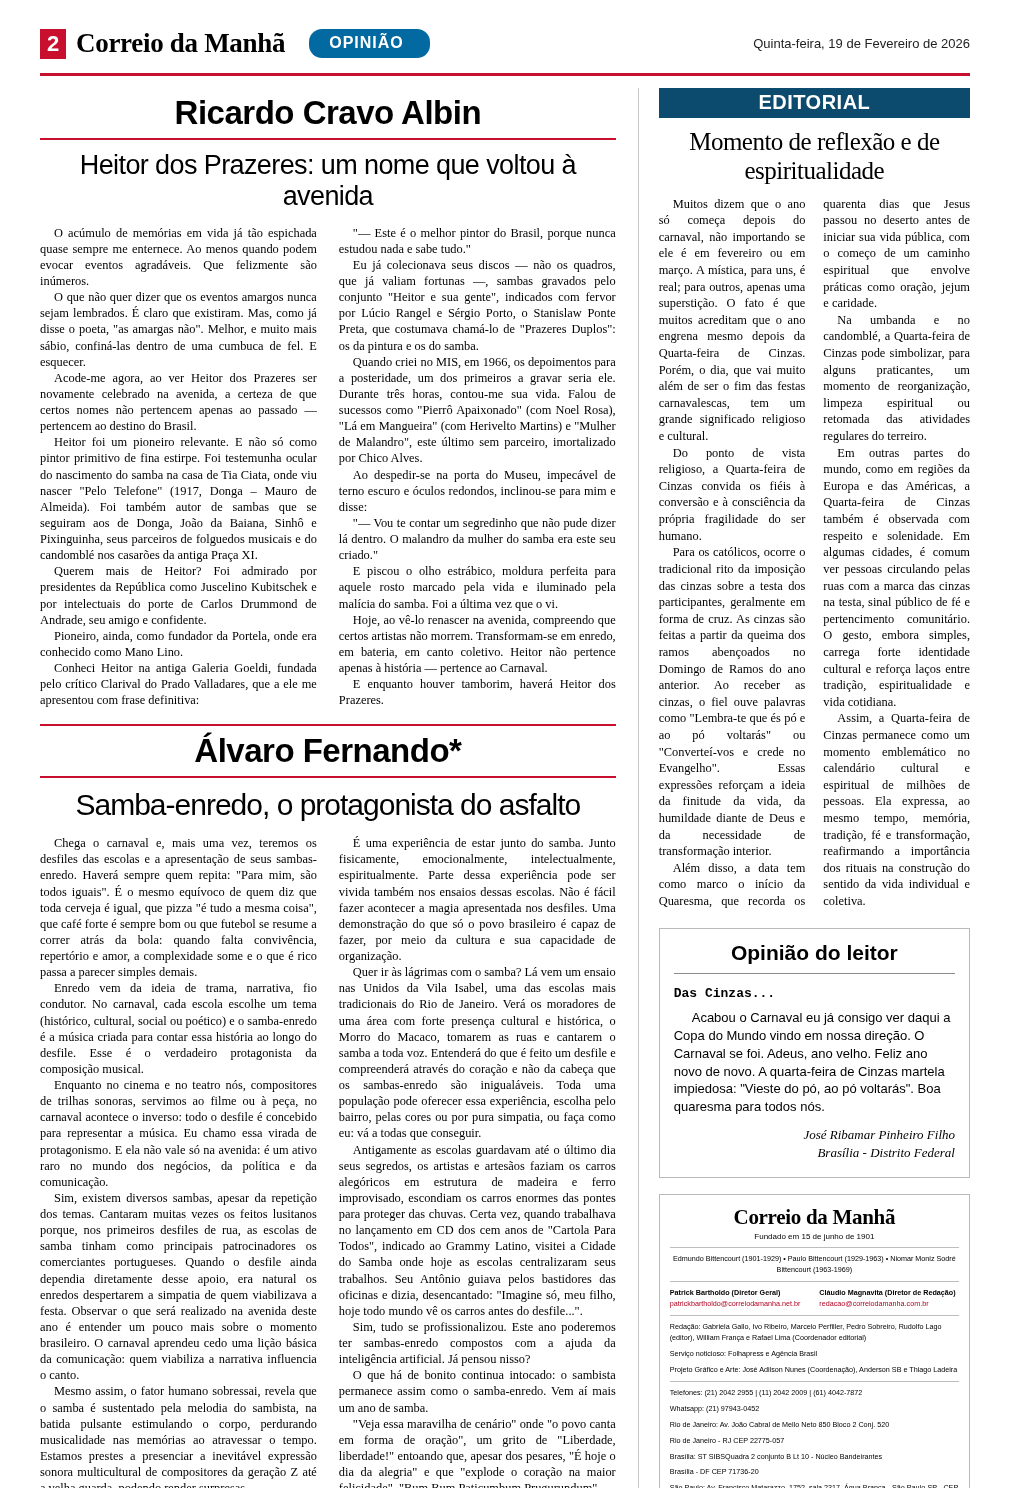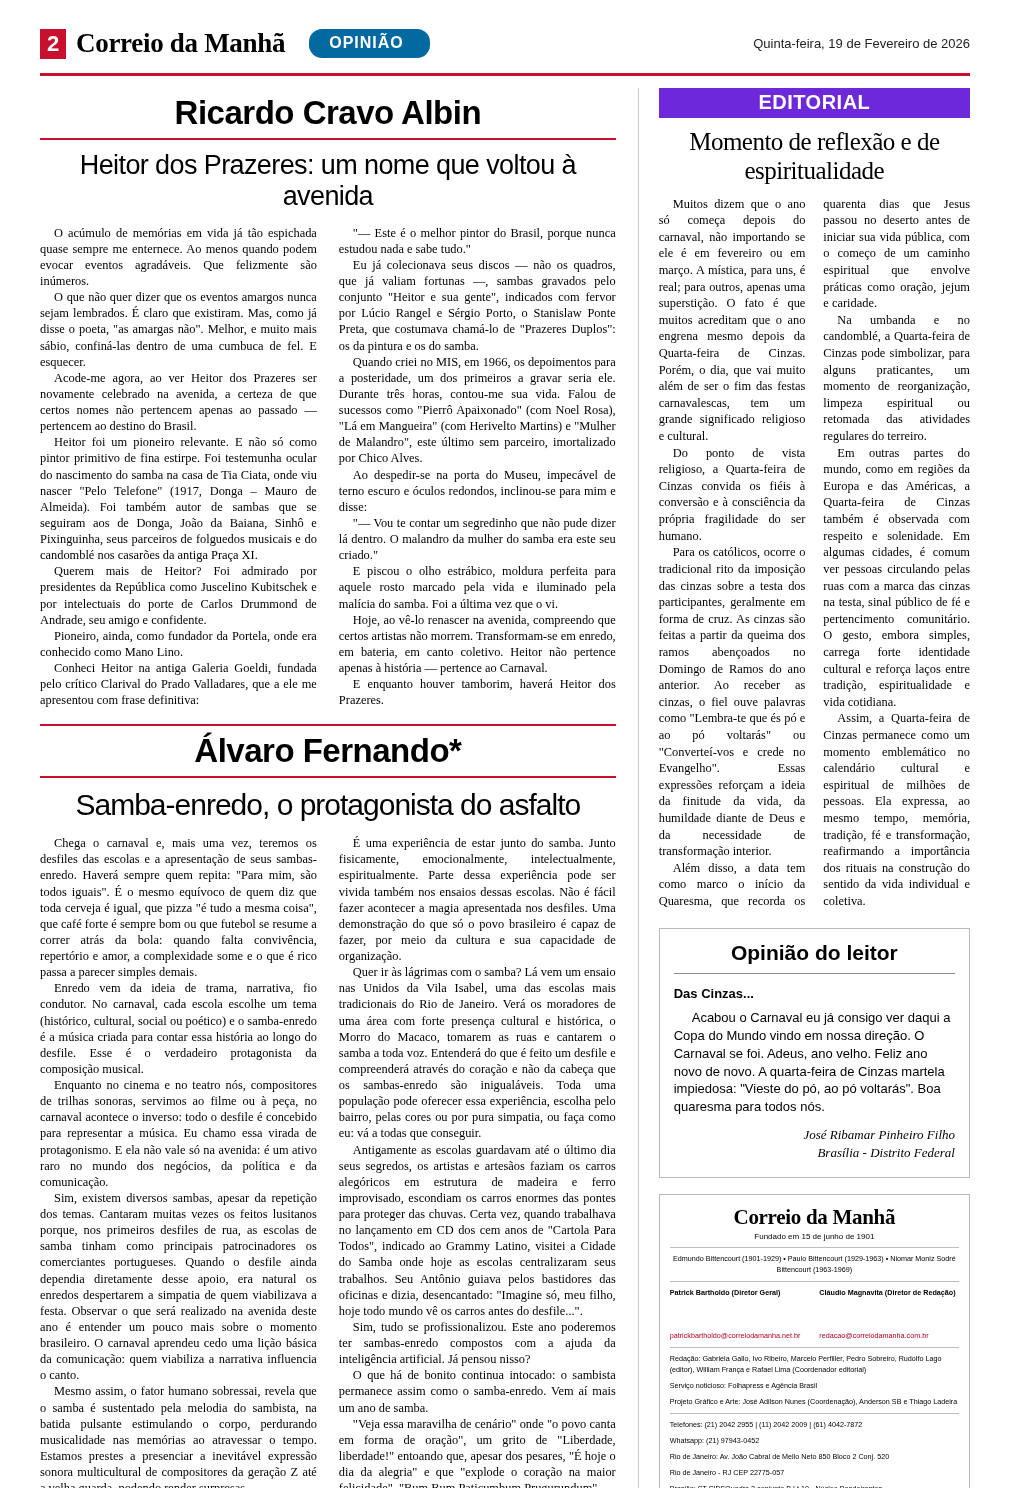--- a/index.html
+++ b/index.html
@@ -56,55 +56,55 @@
   .cols2 { column-count:2; column-gap:22px; }
   .cols2 p, .article p {
     font-family:"Liberation Serif", serif;
     font-size:12.4px; line-height:1.30; text-align:justify;
     margin:0; text-indent:14px; hyphens:auto;
   }
   .cols2 p.first, .article p.first { text-indent:14px; }
 
   
   .editorial-bar {
-    background:#6d28d9; color:#fff; font-family:"Liberation Sans", sans-serif;
+    background:#0c4a6e; color:#fff; font-family:"Liberation Sans", sans-serif;
     font-weight:bold; font-size:20px; letter-spacing:0.5px; text-align:center;
     padding:3px 0 4px 0; margin-bottom:0;
   }
   .editorial-title {
     font-family:Liberation Serif, serif; font-size:25px; text-align:center;
     line-height:1.15; margin:10px 0 10px 0; letter-spacing:-0.5px;
   }
   .ed-cols { column-count:2; column-gap:18px; }
   .ed-cols p {
     font-family:"Liberation Serif", serif; font-size:12.4px; line-height:1.34;
     text-align:justify; margin:0; text-indent:14px; hyphens:auto;
   }
 
   
   .leitor-box { border:1px solid #b9b9b9; margin-top:18px; padding:12px 14px 16px 14px; }
   .leitor-title {
     font-family:"Liberation Sans", sans-serif; font-size:21px; font-weight:bold;
     text-align:center; margin-bottom:8px;
   }
   .leitor-rule { height:1px; background:#8d8d8d; margin:0 0 12px 0; }
-  .leitor-sub { font-family:Liberation Sans, sans-serif; font-size:13px; font-weight:bold; margin-bottom:8px; }
+  .leitor-sub { font-family:Liberation Mono, monospace; font-size:13px; font-weight:bold; margin-bottom:8px; }
   .leitor-text { font-family:"Liberation Sans", sans-serif; font-size:13px; line-height:1.38; text-indent:18px; text-align:left; }
   .leitor-author { font-family:"Liberation Serif", serif; font-style:italic; font-size:13px; text-align:right; margin-top:10px; line-height:1.35; }
 
   
   .expediente { border:1px solid #b9b9b9; margin-top:16px; padding:10px 10px 12px 10px; text-align:center; }
   .exp-name { font-family:"Liberation Serif", serif; font-weight:bold; font-size:21px; letter-spacing:-0.3px; }
   .exp-found { font-family:"Liberation Sans", sans-serif; font-size:8px; margin-top:2px; }
   .exp-rule { height:1px; background:#bdbdbd; margin:6px 0; }
   .exp-line { font-family:"Liberation Sans", sans-serif; font-size:7.2px; line-height:1.45; }
   .exp-row { display:flex; gap:10px; text-align:left; margin-top:4px; }
   .exp-row > div { flex:1; }
   .exp-bold { font-weight:bold; }
-  .exp-mail { color:#b00020;margin-top:32px; }
+  .exp-mail { color:#b00020; }
   .exp-small { font-family:"Liberation Sans", sans-serif; font-size:7.2px; line-height:1.5; text-align:left; margin-top:5px; }
   .spacer-16 { height:16px; }
 </style>
 </head>
 <body>
 
 <div class="page">
 
   <div class="masthead">
     <div class="pagenum">2</div>

